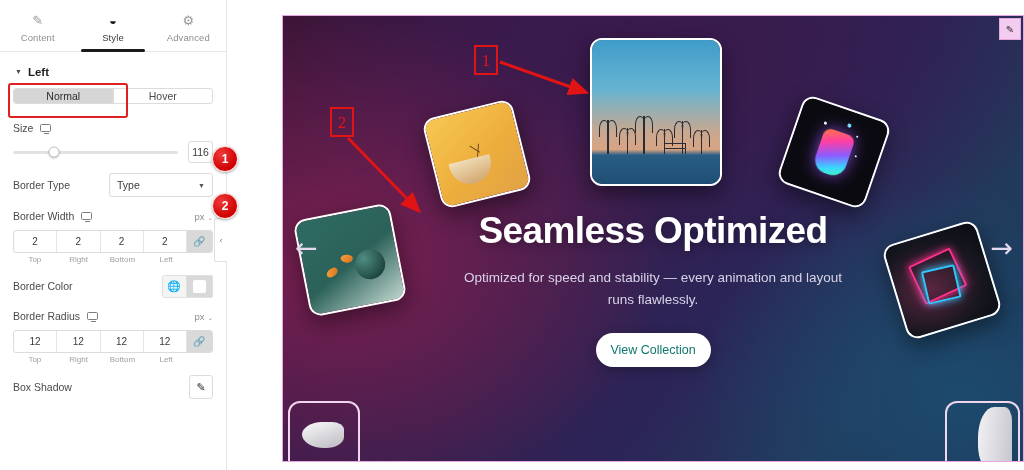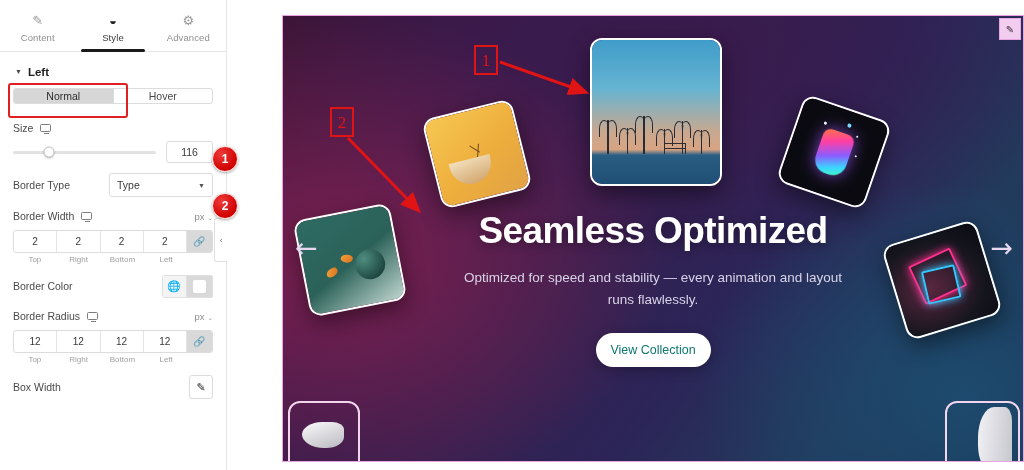--- a/index.html
+++ b/index.html
@@ -84,21 +84,21 @@
     flex: 1; height: 3px; background: #e2e2e2; border-radius: 2px;
     position: relative;
   }
   .thumb {
     position: absolute; top: 50%; transform: translate(-50%,-50%);
     width: 11px; height: 11px; border-radius: 50%;
     background: #fff; border: 1px solid #c2c2c2;
     box-shadow: 0 1px 2px rgba(0,0,0,.22);
   }
   .numbox {
-    width: 47px; height: 22px; border: 1px solid #dcdcdc; border-radius: 3px;
+    width: 25px; height: 22px; border: 1px solid #dcdcdc; border-radius: 3px;
     display: flex; align-items: center; justify-content: center;
     font-size: 10.5px; color: #3a3a3a; background: #fff;
   }
 
   .row-between { display: flex; align-items: center; justify-content: space-between; }
   .select {
     width: 104px; height: 24px; border: 1px solid #dcdcdc; border-radius: 3px;
     background: #fff; display: flex; align-items: center;
     padding: 0 7px; font-size: 10.5px; color: #3a3a3a;
     justify-content: space-between;
@@ -464,21 +464,21 @@
         </div>
         <div class="quad-labels">
           <span>Top</span>
           <span>Right</span>
           <span>Bottom</span>
           <span>Left</span>
         </div>
       </div>
 
       <div class="ctrl row-between" style="height:34px;margin-top:6px">
-        <span class="ctrl-label">Box Width</span>
+        <span class="ctrl-label">Box Shadow</span>
         <div class="pencil-btn">
           <span>✎</span>
         </div>
       </div>
 
     </div>
 
     <div class="collapse-handle">
       <span>‹</span>
     </div>

